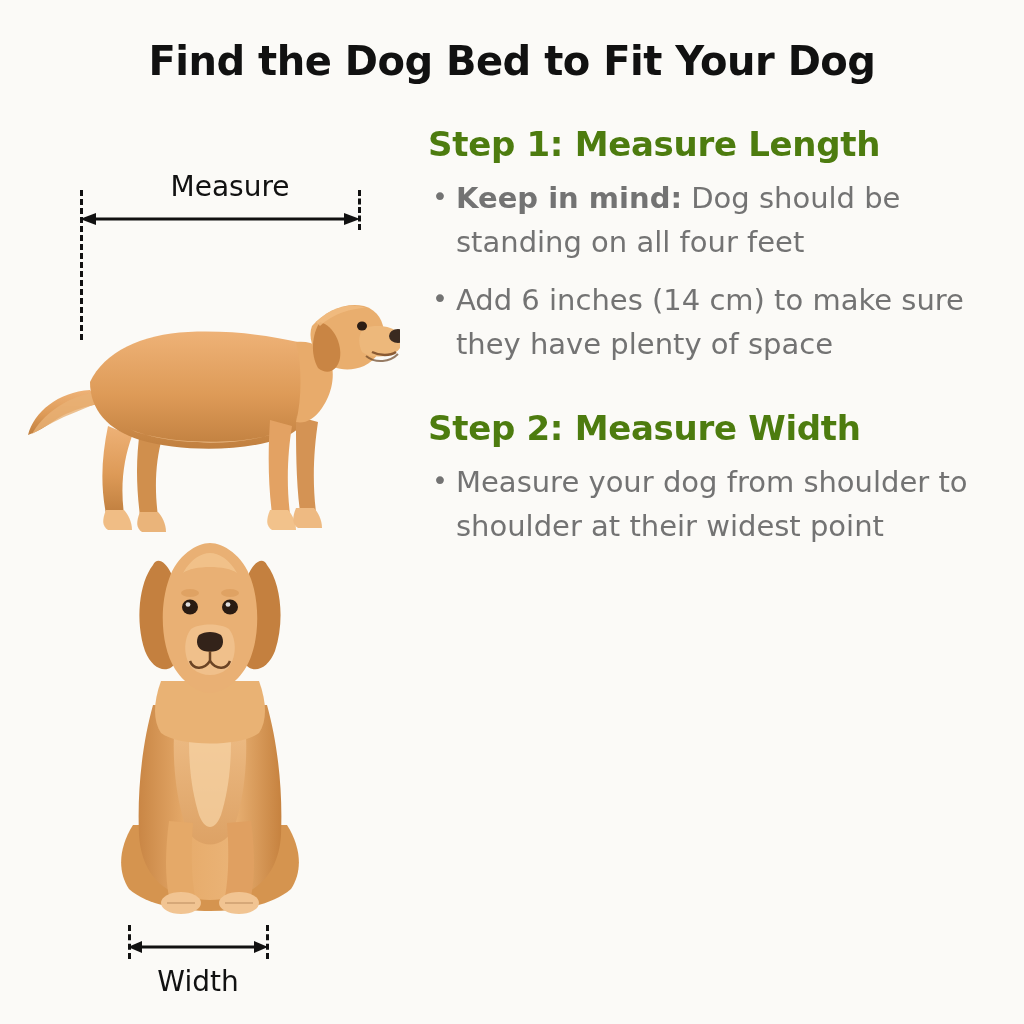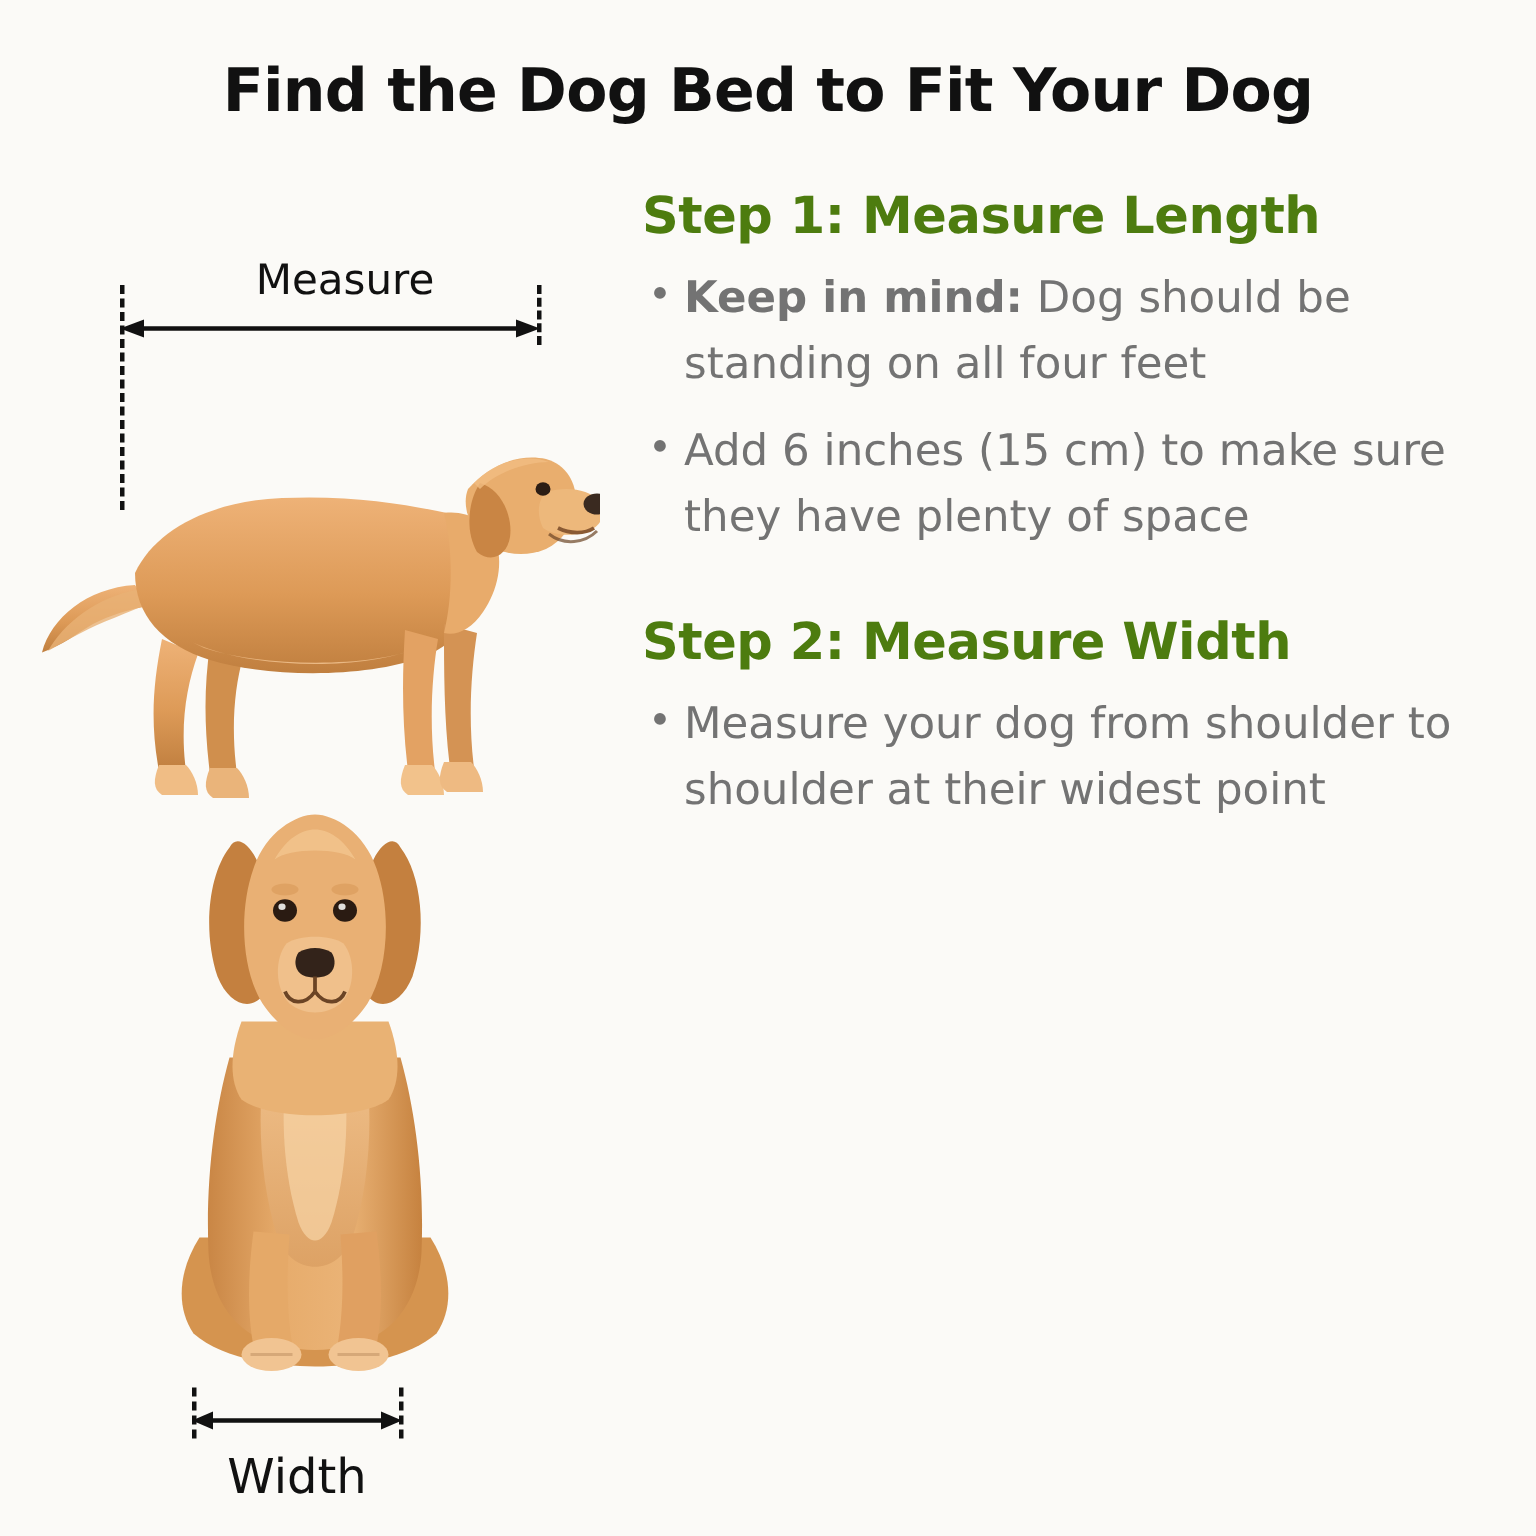--- a/index.html
+++ b/index.html
@@ -116,21 +116,21 @@
     width: 0;
     height: 34px;
     border-left: 3px dashed #111;
   }
   .width-label {
     position: absolute;
     left: 108px;
     top: 815px;
     width: 180px;
     text-align: center;
-    font-size: 32px;
+    font-size: 28px;
     color: #111;
   }
 
   
   .right-col {
     position: absolute;
     left: 428px;
     top: 124px;
     width: 578px;
   }
@@ -322,21 +322,21 @@
   </div>
 
   <div class="right-col">
 
     <h2 class="step-heading">Step 1: Measure Length</h2>
     <ul class="bullets">
       <li>
         <span class="bold-lead">Keep in mind:</span><span> Dog should be standing on all four feet</span>
       </li>
       <li>
-        <span>Add 6 inches (15 cm) to make sure they have plenty of space</span>
+        <span>Add 6 inches (14 cm) to make sure they have plenty of space</span>
       </li>
     </ul>
 
     <h2 class="step-heading second">Step 2: Measure Width</h2>
     <ul class="bullets">
       <li>
         <span>Measure your dog from shoulder to shoulder at their widest point</span>
       </li>
     </ul>
   </div>

